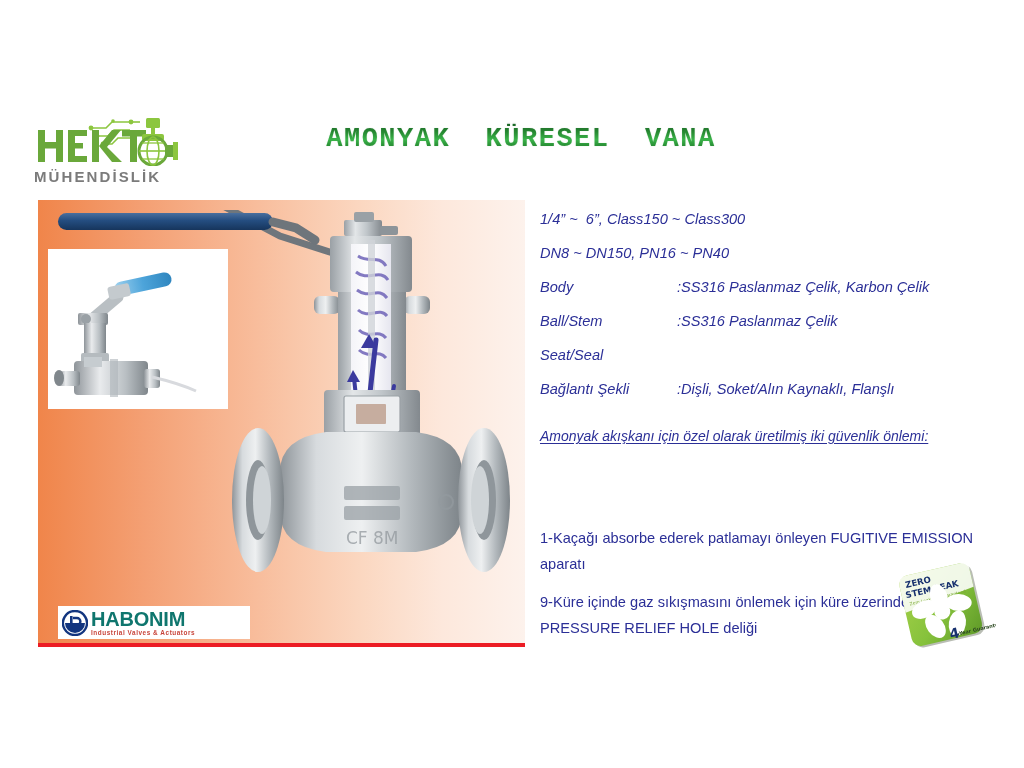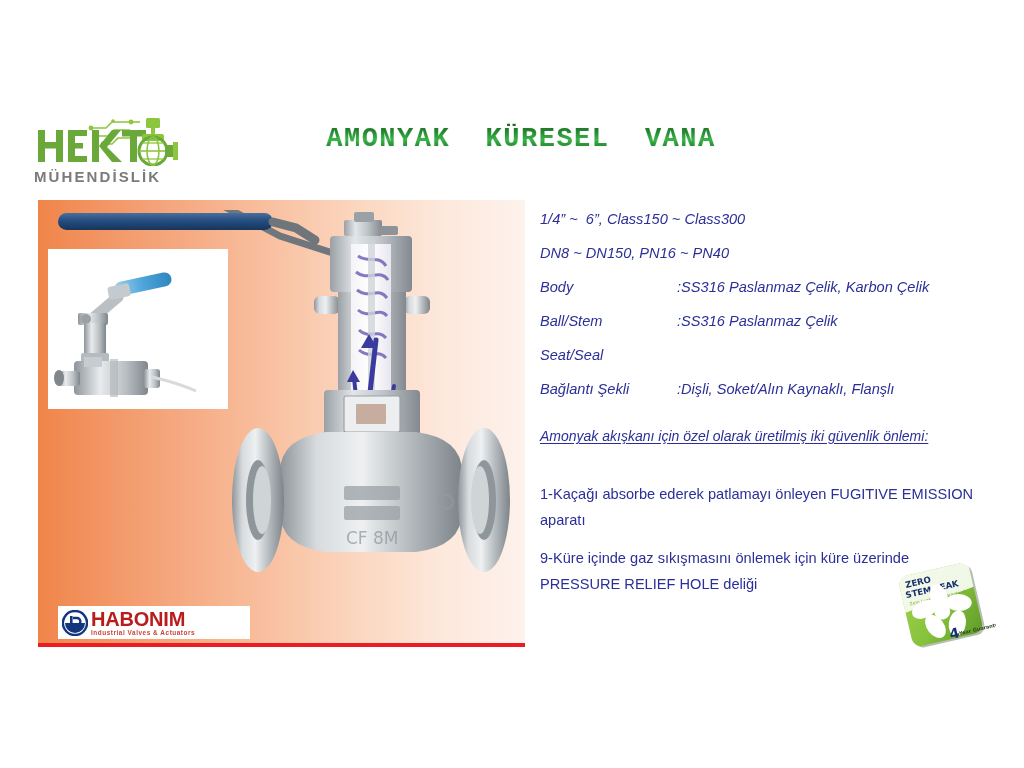--- a/index.html
+++ b/index.html
@@ -126,21 +126,21 @@
     padding-left: 4px;
     box-sizing: border-box;
   }
   .hab-mark { width: 26px; height: 26px; flex: none; }
   .hab-text { margin-left: 3px; line-height: 1; }
   .hab-name {
     font-family: "Liberation Sans", sans-serif;
     font-weight: 700;
     font-size: 20px;
     letter-spacing: -0.2px;
-    color: #b91c1c;
+    color: #0f766e;
   }
   .hab-tag {
     font-family: "Liberation Sans", sans-serif;
     font-weight: 700;
     font-size: 6.4px;
     letter-spacing: 0.55px;
     color: #c8443a;
     margin-top: 1px;
   }
 
@@ -184,20 +184,21 @@
   }
 
   .safety-item {
     position: absolute;
     left: 540px;
     width: 440px;
     color: #2b2f97;
     font-family: "Liberation Sans", sans-serif;
     font-size: 14.6px;
     line-height: 26px;
+    margin-top: 44px;
   }
   .safety-item.one { top: 481px; }
   .safety-item.two { top: 545px; }
 
   
   .leak-badge {
     position: absolute;
     left: 892px;
     top: 558px;
     width: 104px;

